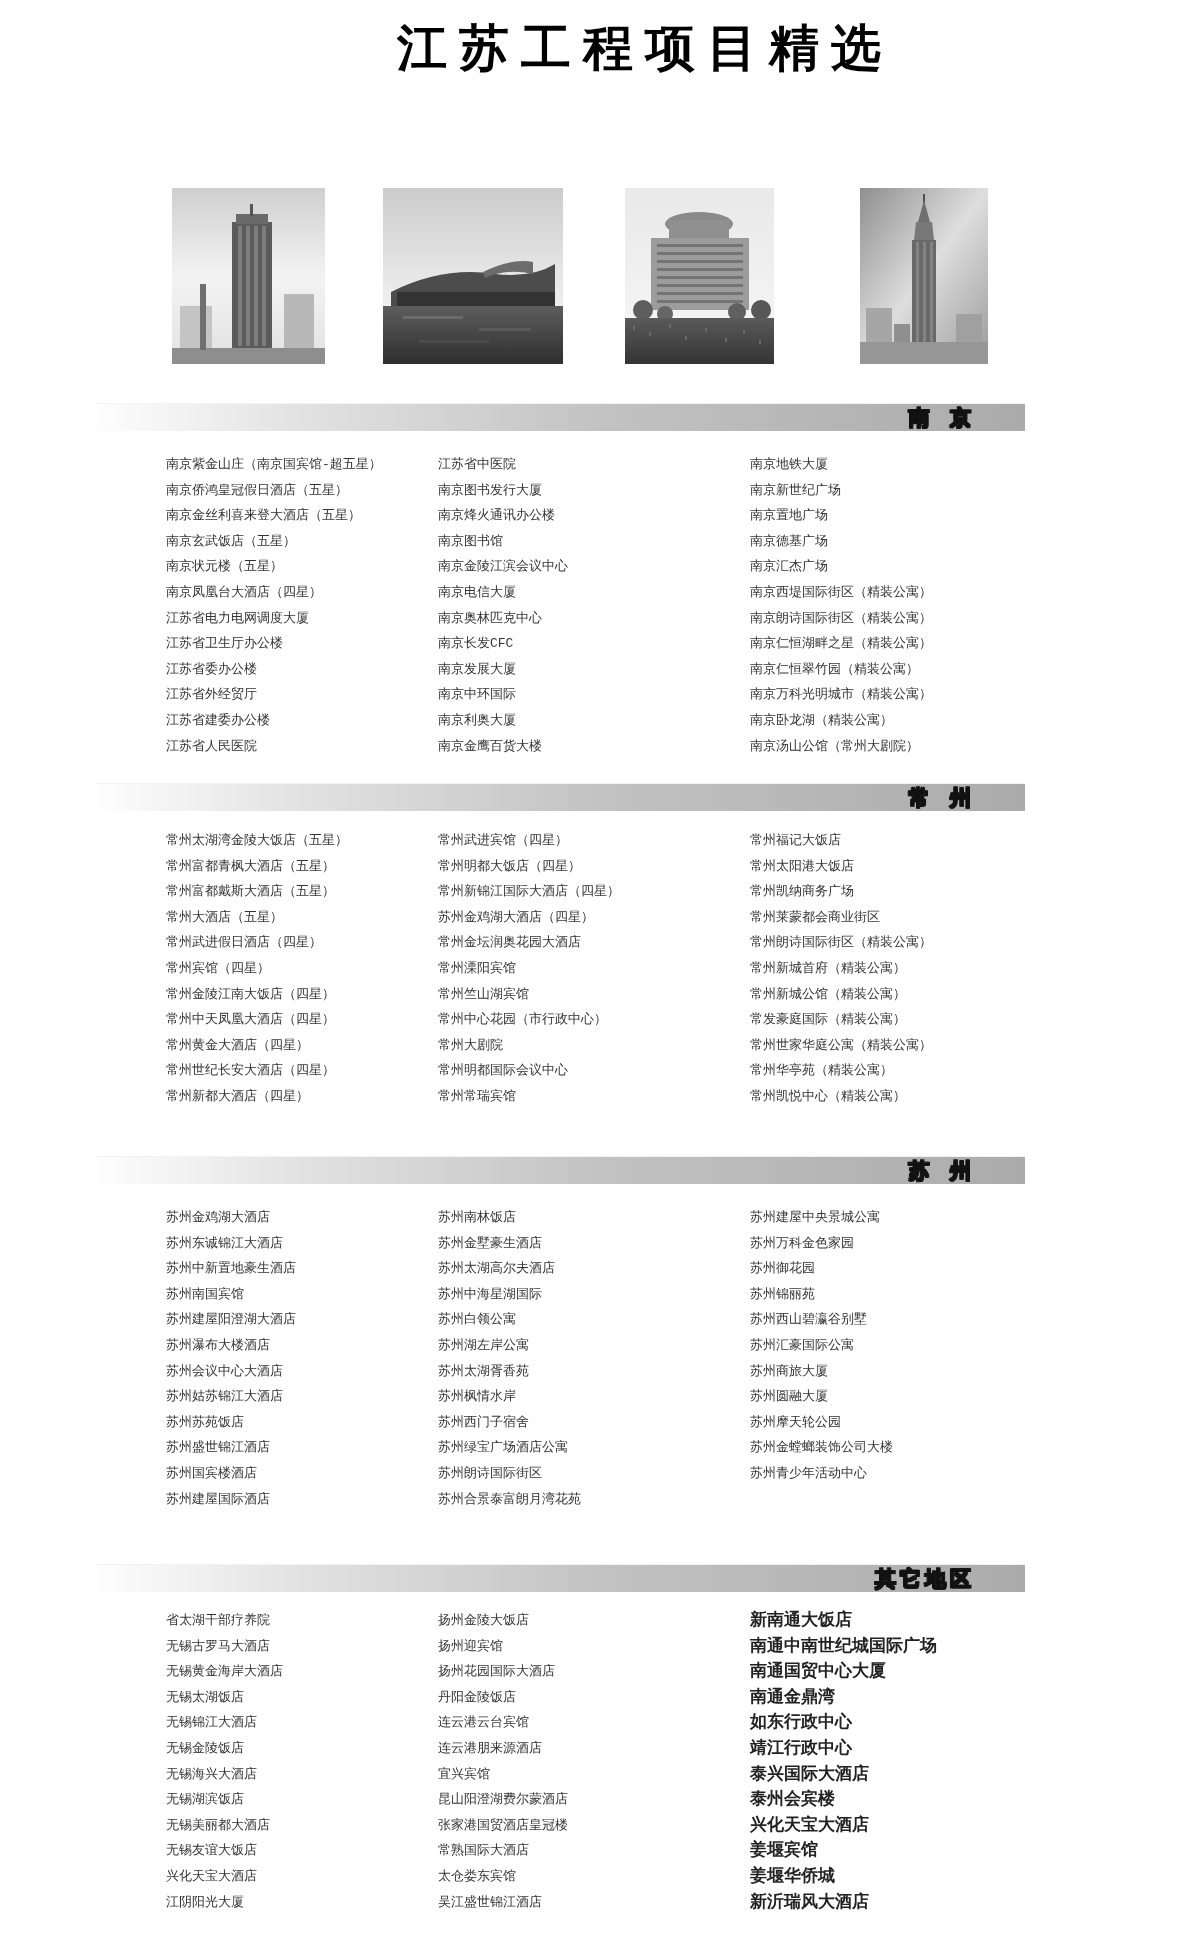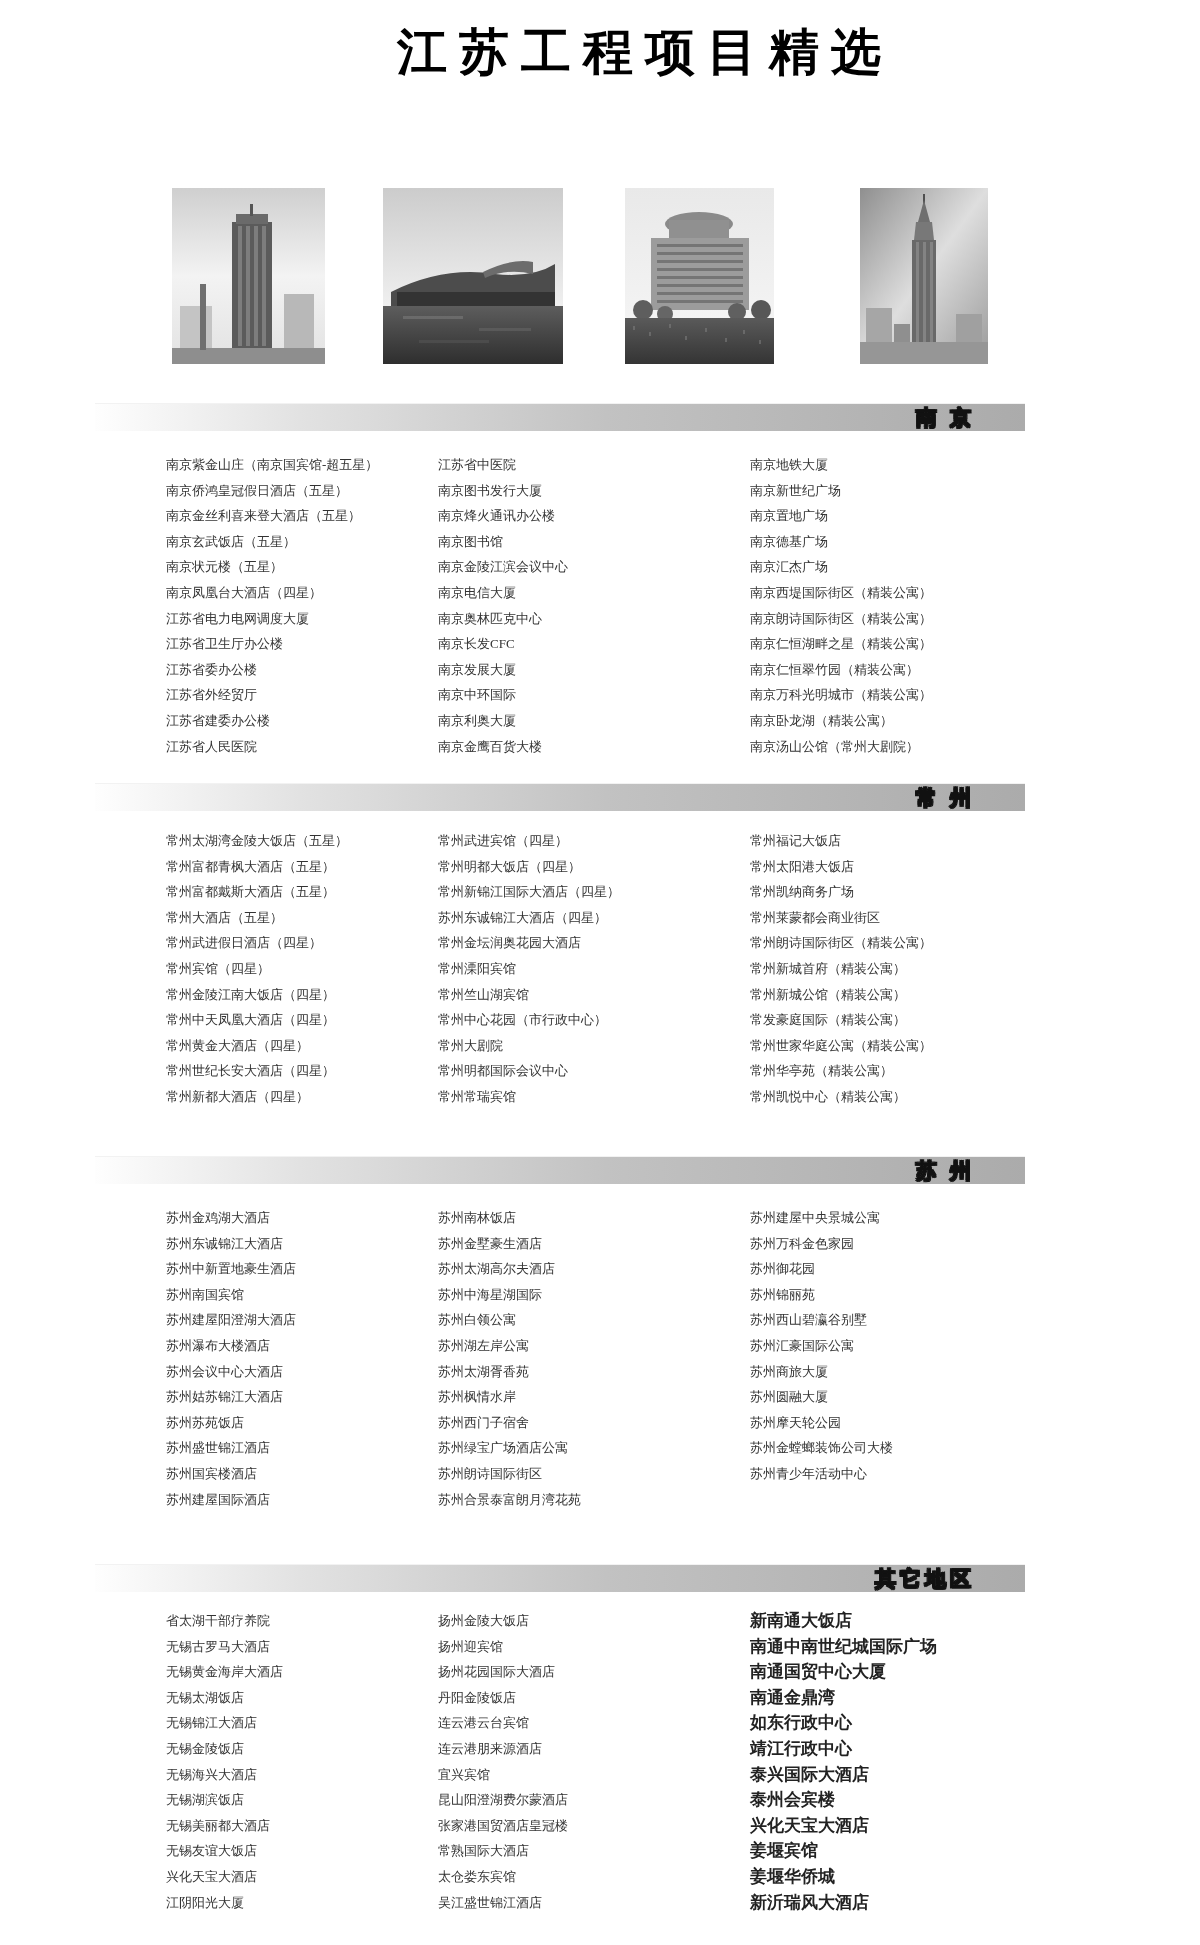--- a/index.html
+++ b/index.html
@@ -1,20 +1,20 @@
 <!DOCTYPE html>
 <html style="--section-bar-gray: #ababab; --text-color: #333333;"><head>
 <meta charset="utf-8">
 <style>
   html,body{margin:0;padding:0;background:#ffffff;}
   .page{
     position:relative;
     width:1068px;height:1945px;
     background:#ffffff;
-    font-family:Liberation Serif, serif;
+    font-family:Liberation Mono, monospace;
     overflow:hidden;
     border-radius:22px;
   }
   .page-title{
     position:absolute;top:26px;left:90px;width:1110px;
     text-align:center;
     font-size:50px;line-height:52px;
     font-weight:bold;color:#000;
     letter-spacing:12px;
     white-space:nowrap;
@@ -249,21 +249,21 @@
           <div class="project-item">常州金陵江南大饭店（四星）</div>
           <div class="project-item">常州中天凤凰大酒店（四星）</div>
           <div class="project-item">常州黄金大酒店（四星）</div>
           <div class="project-item">常州世纪长安大酒店（四星）</div>
           <div class="project-item">常州新都大酒店（四星）</div>
         </div>
       <div class="project-col pc1">
           <div class="project-item">常州武进宾馆（四星）</div>
           <div class="project-item">常州明都大饭店（四星）</div>
           <div class="project-item">常州新锦江国际大酒店（四星）</div>
-          <div class="project-item">苏州东诚锦江大酒店（四星）</div>
+          <div class="project-item">苏州金鸡湖大酒店（四星）</div>
           <div class="project-item">常州金坛润奥花园大酒店</div>
           <div class="project-item">常州溧阳宾馆</div>
           <div class="project-item">常州竺山湖宾馆</div>
           <div class="project-item">常州中心花园（市行政中心）</div>
           <div class="project-item">常州大剧院</div>
           <div class="project-item">常州明都国际会议中心</div>
           <div class="project-item">常州常瑞宾馆</div>
         </div>
       <div class="project-col pc2">
           <div class="project-item">常州福记大饭店</div>

